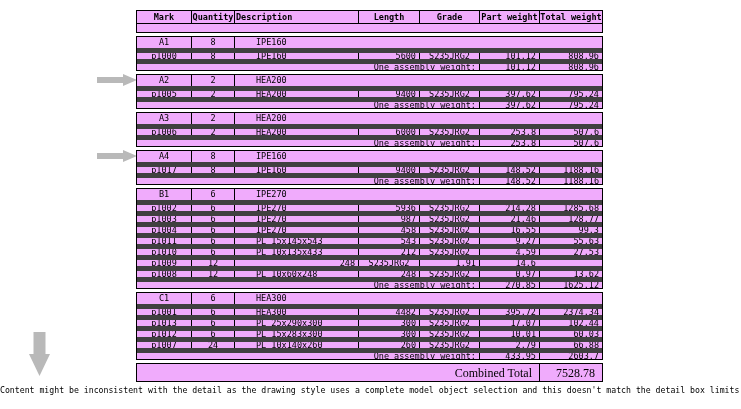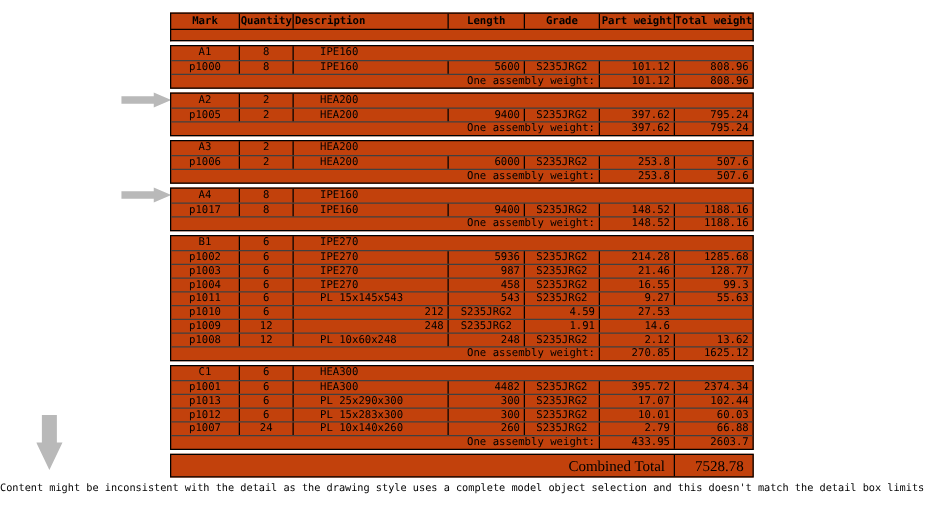--- a/index.html
+++ b/index.html
@@ -2,28 +2,28 @@
 <html><head>
 <meta charset="utf-8">
 <style>
   html,body { margin:0; padding:0; background:#ffffff; }
   .canvas {
     position:relative; width:741px; height:409px; background:#ffffff;
     font-family:"DejaVu Sans Mono", "Liberation Mono", monospace;
     color:#000000; overflow:hidden;
   }
   .mtable { position:absolute; left:136px; top:10px; width:467px; }
-  .block { box-sizing:border-box; border:1px solid #000; background:#c2410c; }
+  .block { box-sizing:border-box; border:1px solid #000; background:#f0abfc; }
   .emptyrow { height:9px; border-top:none; }
   .section, .combined-block { margin-top:3px; }
   .row {
     display:grid; height:11px; box-sizing:border-box;
     font-size:8.5px; line-height:1;
   }
-  .row + .row { border-top:1px solid #404040; }
+  .row + .row { border-top:5px solid #404040;text-decoration:underline; }
   .header-row { height:12px; font-size:8.5px; font-weight:bold; letter-spacing:0; }
   .combined-row { height:17px; font-size:12px;font-family:Liberation Serif, serif; }
   .cols-7 { grid-template-columns:54px 43px 124px 61px 60px 60px 1fr; }
   .cols-3 { grid-template-columns:54px 43px 1fr; }
   .cols-asm { grid-template-columns:342px 60px 1fr; }
   .cols-cmb { grid-template-columns:402px 1fr; }
   .cell {
     display:flex; align-items:center; height:100%;
     padding:0 3px; overflow:hidden; white-space:nowrap; box-sizing:border-box;
   }
@@ -200,40 +200,41 @@
             <div class="cell a-c bl">6</div>
             <div class="cell a-l bl">PL 15x145x543</div>
             <div class="cell a-r bl">543</div>
             <div class="cell a-c bl">S235JRG2</div>
             <div class="cell a-r bl">9.27</div>
             <div class="cell a-r bl">55.63</div>
           </div>
           <div class="row cols-7">
             <div class="cell a-c">p1010</div>
             <div class="cell a-c bl">6</div>
+            <div class="cell a-l bl">PL 10x135x433</div>
             <div class="cell a-r bl">212</div>
             <div class="cell a-c bl">S235JRG2</div>
             <div class="cell a-r bl">4.59</div>
             <div class="cell a-r bl">27.53</div>
           </div>
           <div class="row cols-7">
             <div class="cell a-c">p1009</div>
             <div class="cell a-c bl">12</div>
             <div class="cell a-r bl">248</div>
             <div class="cell a-c bl">S235JRG2</div>
             <div class="cell a-r bl">1.91</div>
             <div class="cell a-r bl">14.6</div>
           </div>
           <div class="row cols-7">
             <div class="cell a-c">p1008</div>
             <div class="cell a-c bl">12</div>
             <div class="cell a-l bl">PL 10x60x248</div>
             <div class="cell a-r bl">248</div>
             <div class="cell a-c bl">S235JRG2</div>
-            <div class="cell a-r bl">2.12</div>
+            <div class="cell a-r bl">0.97</div>
             <div class="cell a-r bl">13.62</div>
           </div>
           <div class="row cols-asm">
             <div class="cell a-r">One assembly weight:</div>
             <div class="cell a-r bl">270.85</div>
             <div class="cell a-r bl">1625.12</div>
           </div>
         </div>
         <div class="block section">
           <div class="row cols-3">

